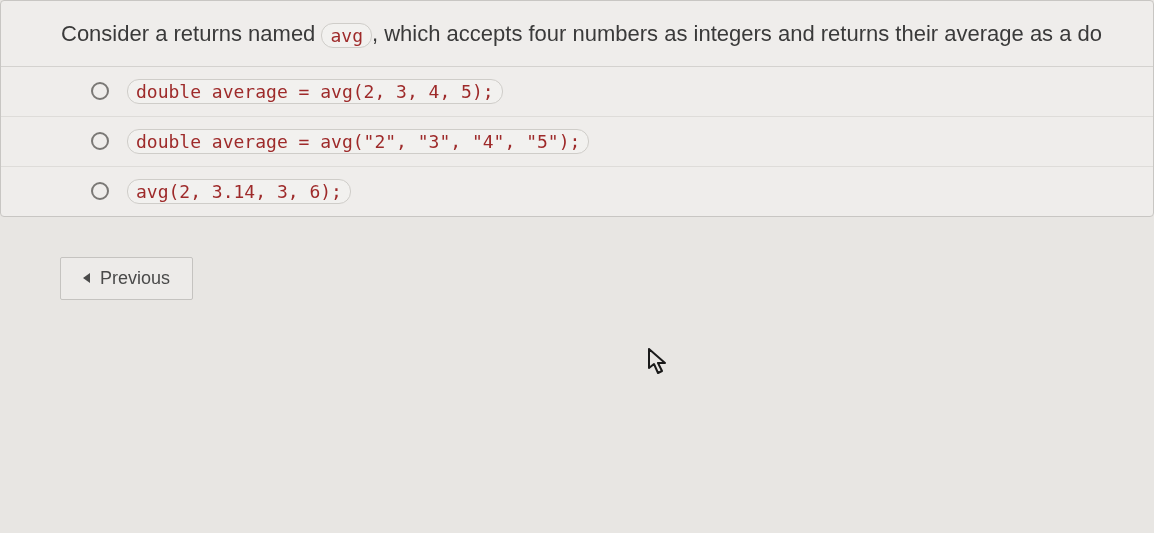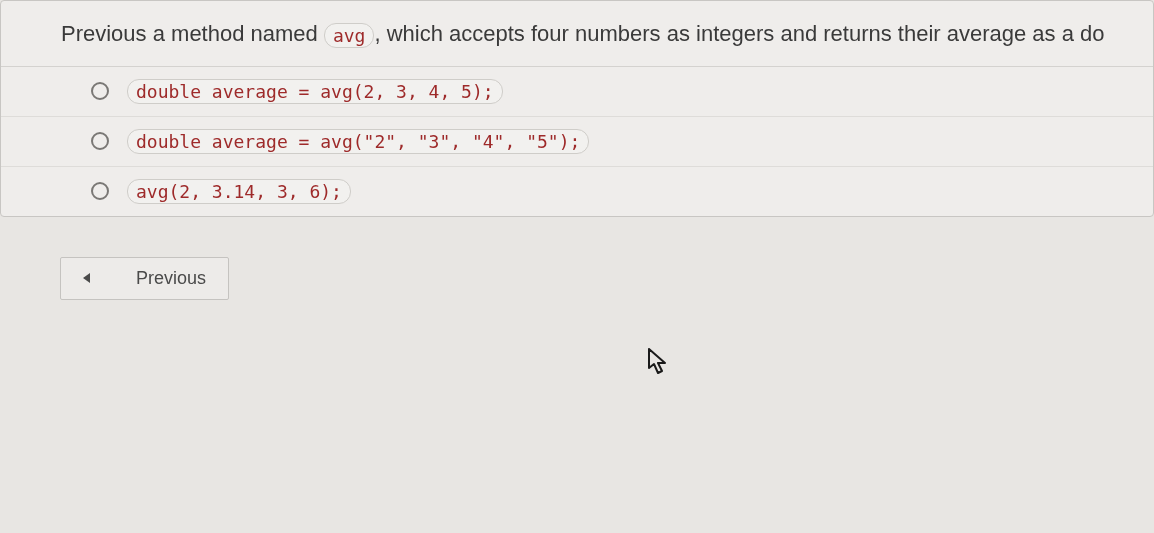--- a/index.html
+++ b/index.html
@@ -65,21 +65,20 @@
     .prev-btn {
       display: inline-flex;
       align-items: center;
       background: #edebe9;
       border: 1px solid #c5c3c0;
       padding: 10px 22px;
       font-size: 18px;
       color: #4a4a4a;
       cursor: pointer;
       border-radius: 2px;
-      gap: 36px;
     }
     .prev-btn .tri {
       display: inline-block;
       width: 0; height: 0;
       border-top: 5px solid transparent;
       border-bottom: 5px solid transparent;
       border-right: 7px solid #4a4a4a;
       margin-right: 10px;
     }
     .cursor {
@@ -87,21 +86,21 @@
       left: 648px;
       top: 348px;
       pointer-events: none;
     }
   </style>
 </head>
 <body>
 
 <div class="question-card">
   <div class="question-header">
-    <span>Previous a method named </span><span class="code-chip">avg</span><span>, which accepts four numbers as integers and returns their average as a do</span>
+    <span>Consider a returns named </span><span class="code-chip">avg</span><span>, which accepts four numbers as integers and returns their average as a do</span>
   </div>
   <div class="options">
     <div class="option-row">
       <span class="radio"></span>
       <span class="code-chip">double average = avg(2, 3, 4, 5);</span>
     </div>
     <div class="option-row">
       <span class="radio"></span>
       <span class="code-chip">double average = avg("2", "3", "4", "5");</span>
     </div>

